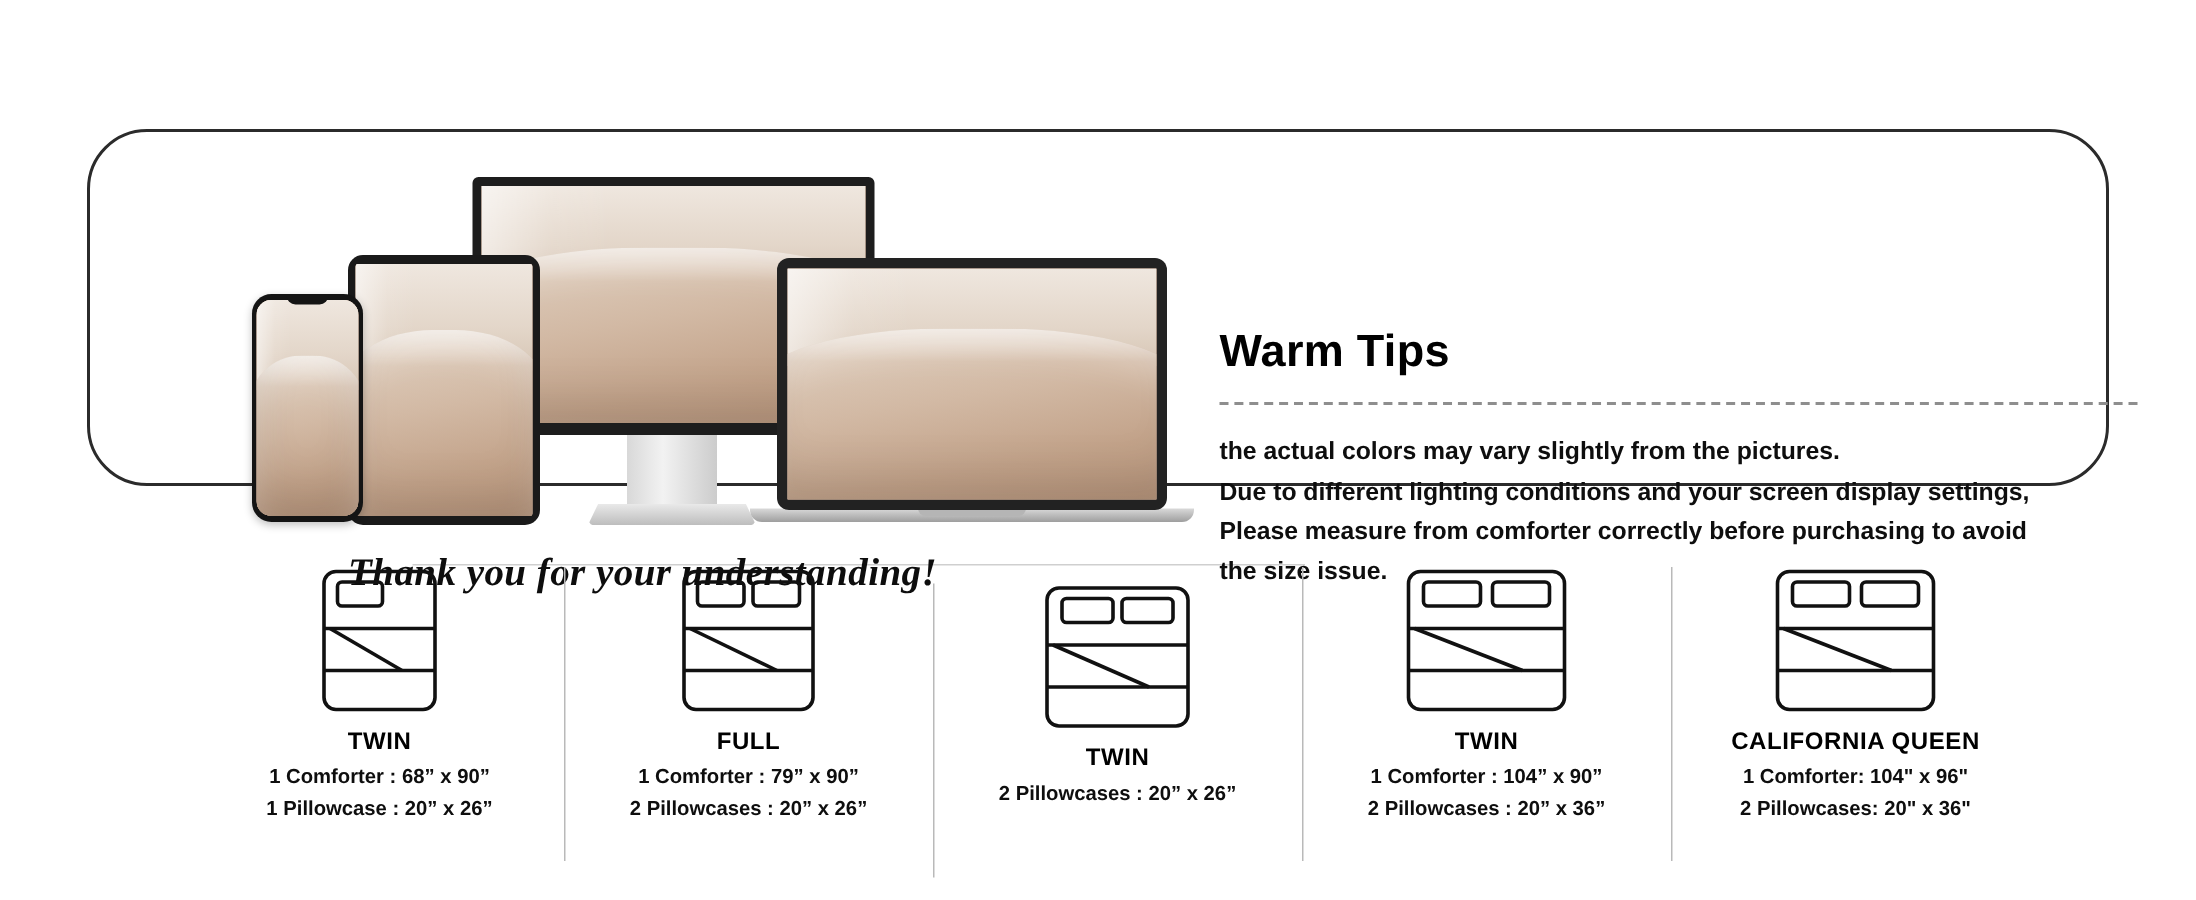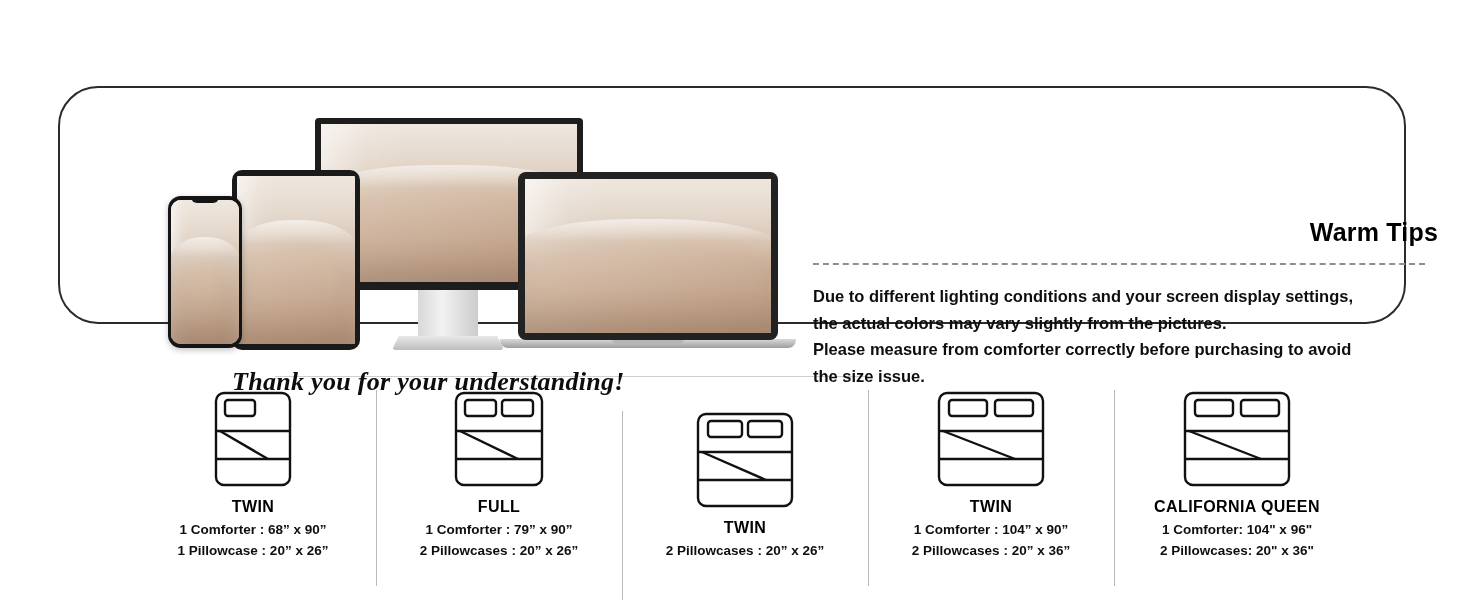--- a/index.html
+++ b/index.html
@@ -227,26 +227,25 @@
   }
 
   
   .tips-text {
     position: absolute;
     left: 753px;
     top: 130px;
     width: 625px;
   }
   .tips-title {
-    font-size: 25px;
+    font-size: 30px;
     font-weight: 700;
     color: #000000;
     margin: 0 0 16px 0;
     letter-spacing: 0.2px;
-    text-align: right;
   }
   .tips-divider {
     width: 612px;
     height: 0;
     border-top: 2px dashed #8e8e8e;
     margin: 0 0 18px 0;
   }
   .tips-body {
     font-size: 16.5px;
     font-weight: 700;
@@ -256,21 +255,21 @@
   .tips-body p { margin: 0; }
 
   
   .sizes {
     position: absolute;
     left: 130px;
     top: 362px;
     width: 1230px;
     height: 200px;
     display: flex;
-    align-items: flex-end;
+    align-items: center;
   }
   .size-col {
     position: relative;
     flex: 1 1 0;
     text-align: center;
   }
   .size-col + .size-col::before {
     content: "";
     position: absolute;
     left: 0;
@@ -340,22 +339,22 @@
 
     <div class="devices-shelf"></div>
   </div>
 
   <div class="thanks">Thank you for your understanding!</div>
 
   <div class="tips-text">
     <div class="tips-title">Warm Tips</div>
     <div class="tips-divider"></div>
     <div class="tips-body">
+      <p>the actual colors may vary slightly from the pictures.</p>
       <p>Due to different lighting conditions and your screen display settings,</p>
-      <p>the actual colors may vary slightly from the pictures.</p>
       <p>Please measure from comforter correctly before purchasing to avoid</p>
       <p>the size issue.</p>
     </div>
   </div>
 </div>
 
 <div class="sizes">
 
   <div class="size-col">
     <div class="bed-icon">

